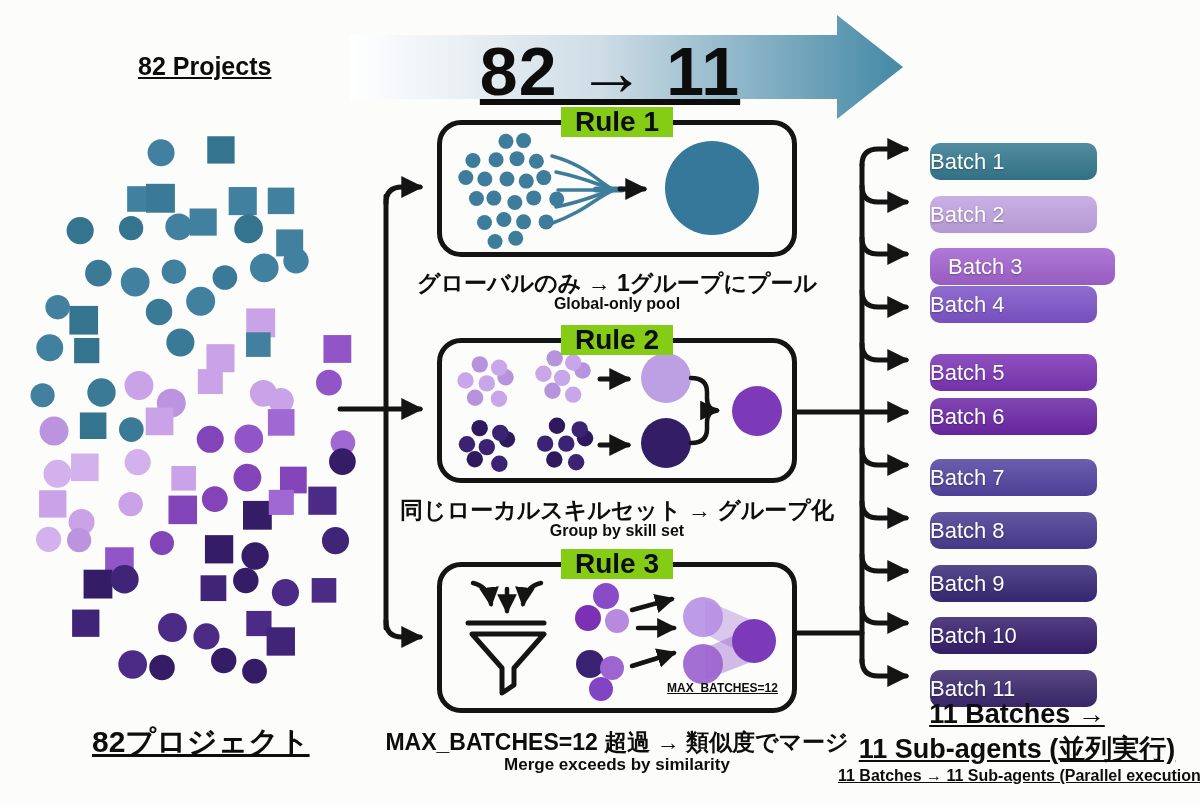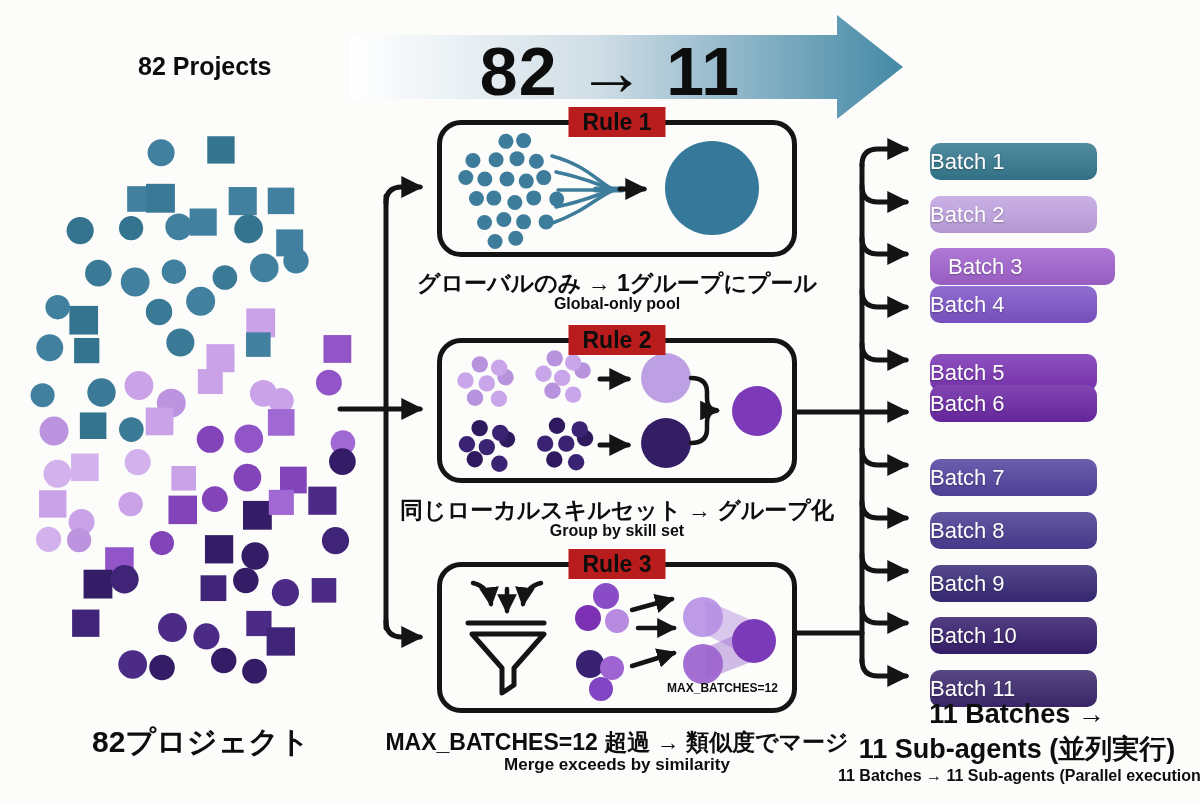--- a/index.html
+++ b/index.html
@@ -1,24 +1,24 @@
 <!DOCTYPE html>
 <html><head>
 <meta charset="utf-8">
 <style>
   html,body{margin:0;padding:0;background:#fcfcfa;}
   #stage{position:relative;width:1200px;height:805px;background:#fcfcfa;overflow:hidden;
          font-family:"Liberation Sans","DejaVu Sans",sans-serif;color:#0d0d0d;}
   #gfx{position:absolute;left:0;top:0;}
-  .abs{position:absolute;white-space:nowrap;}
+  .abs{position:absolute;white-space:nowrap;text-decoration:underline;}
   .projects-label{left:138px;top:52px;font-size:25px;font-weight:800;}
   .arrow-label{left:440px;top:32px;width:340px;text-align:center;font-size:68px;font-weight:800;letter-spacing:1px;}
   .rulebox{position:absolute;left:437px;width:360px;border:5px solid #141414;border-radius:24px;box-sizing:border-box;background:transparent;}
-  .rulelabel{position:absolute;left:50%;top:-18px;transform:translateX(-50%);background:#b91c1c;
-             padding:0 14px;font-size:23px;font-weight:800;line-height:30px;}
+  .rulelabel{position:absolute;left:50%;top:-18px;transform:translateX(-50%);background:#84cc16;
+             padding:0 14px;font-size:28px;font-weight:800;line-height:30px;}
   .cap{position:absolute;left:377px;width:480px;text-align:center;}
   .cap-jp{font-size:23px;font-weight:800;}
   .cap-en{font-size:16px;font-weight:700;}
   .cap-en3{font-size:17px;font-weight:700;}
   .pill{position:absolute;left:0;width:167px;height:37px;border-radius:10px;
         color:#fff;font-size:22px;font-weight:400;text-align:left;line-height:37px;
         text-shadow:0 1px 2px rgba(0,0,0,.3);
         background-image:linear-gradient(180deg,rgba(255,255,255,.14),rgba(0,0,0,.07));margin-top:12px;}
   #batch-list{position:absolute;left:930px;top:0;width:167px;height:805px;}
   .maxb{left:640px;top:681px;width:165px;text-align:center;font-size:12px;font-weight:800;}
@@ -293,21 +293,21 @@
   <div class="cap cap-en3" style="top:755px;">Merge exceeds by similarity</div>
 
   <div class="abs maxb">MAX_BATCHES=12</div>
 
   <div id="batch-list">
       <div class="pill" style="top: 130.5px; background-color: rgb(53, 121, 143);">Batch 1</div>
       <div class="pill" style="top: 183.5px; background-color: rgb(194, 163, 226);">Batch 2</div>
       <div class="pill" style="top: 235.5px; background-color: rgb(162, 99, 207); padding-left: 18px;">Batch 3</div>
       <div class="pill" style="top: 274px; background-color: rgb(126, 85, 201);">Batch 4</div>
       <div class="pill" style="top: 341.5px; background-color: rgb(124, 53, 181);">Batch 5</div>
-      <div class="pill" style="top: 373px; background-color: rgb(109, 40, 166); border-radius: 11px;">Batch 6</div>
+      <div class="pill" style="top: 386px; background-color: rgb(109, 40, 166);">Batch 6</div>
       <div class="pill" style="top: 446.5px; background-color: rgb(83, 68, 160);">Batch 7</div>
       <div class="pill" style="top: 499.5px; background-color: rgb(74, 60, 146);">Batch 8</div>
       <div class="pill" style="top: 552.5px; background-color: rgb(57, 42, 120);">Batch 9</div>
       <div class="pill" style="top: 604.5px; background-color: rgb(55, 31, 110);">Batch 10</div>
       <div class="pill" style="top: 657.5px; background-color: rgb(60, 41, 110);">Batch 11</div>
     </div>
 
   <div class="abs fl">82プロジェクト</div>
   <div class="fr abs fr1">11 Batches →</div>
   <div class="fr abs fr2">11 Sub-agents (並列実行)</div>

